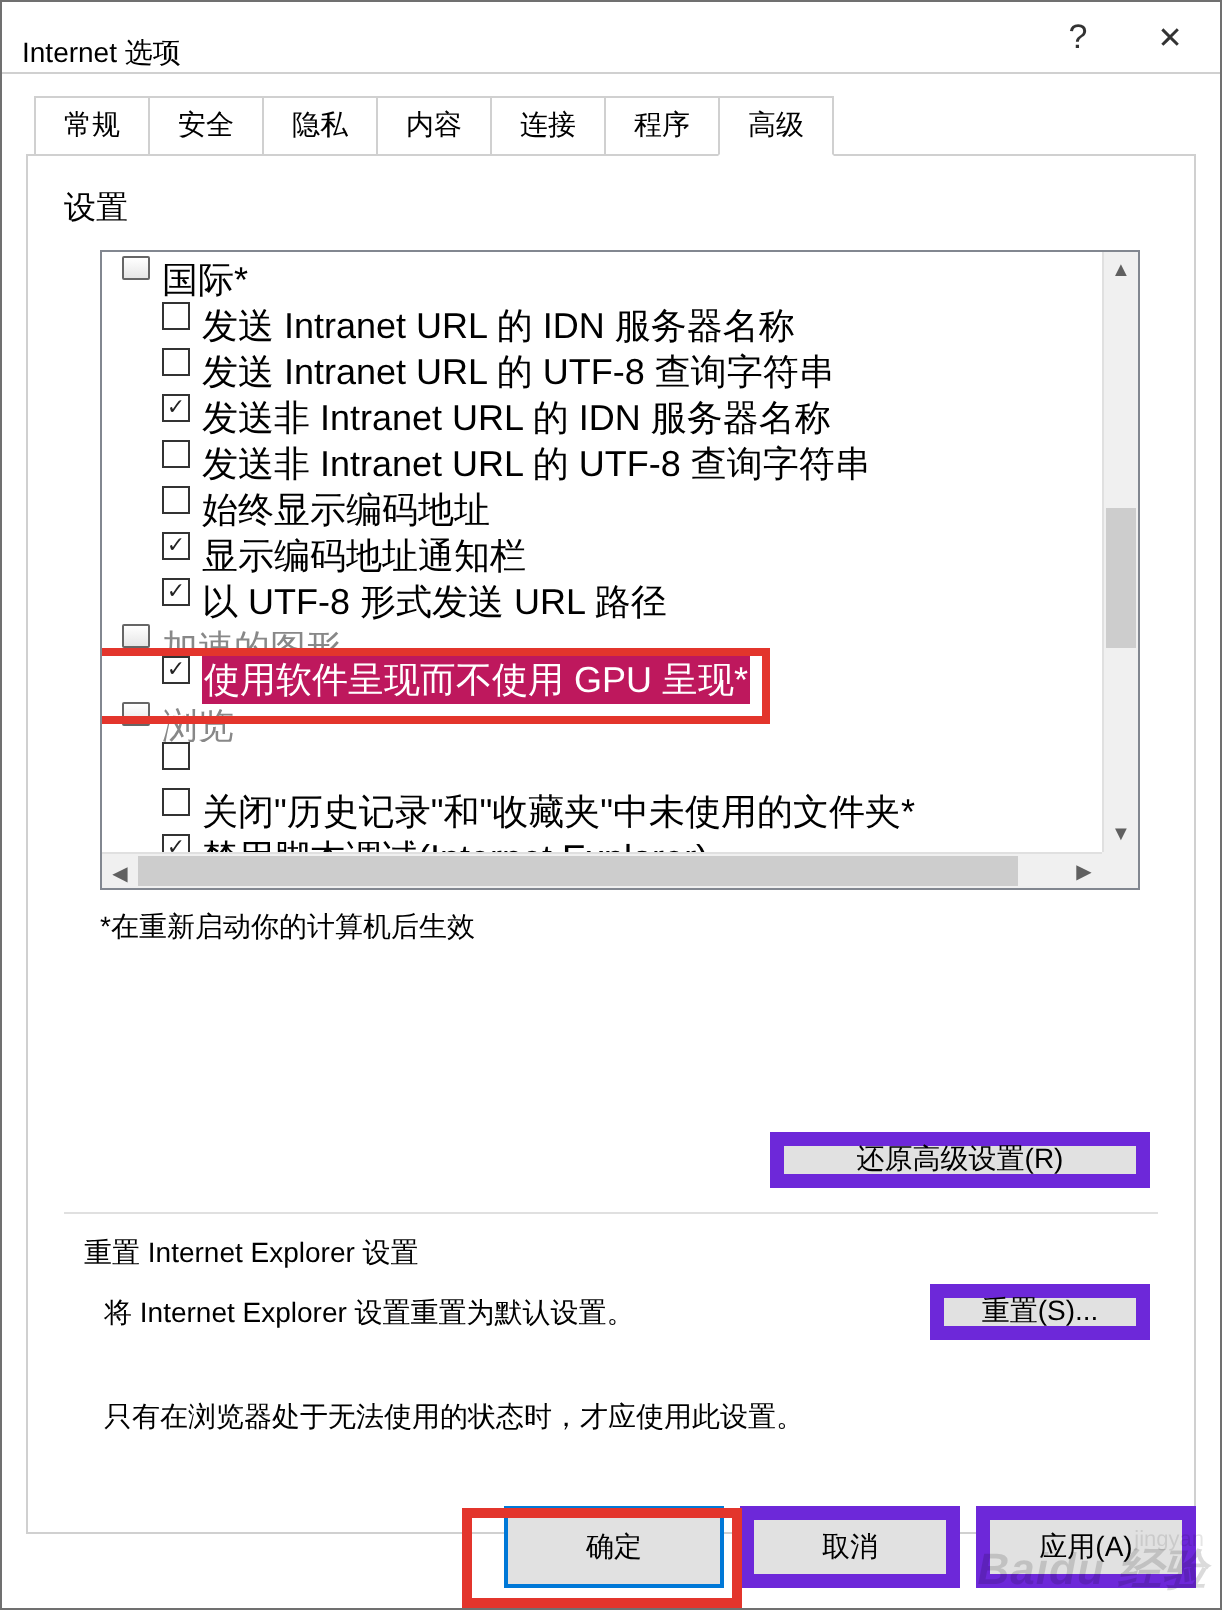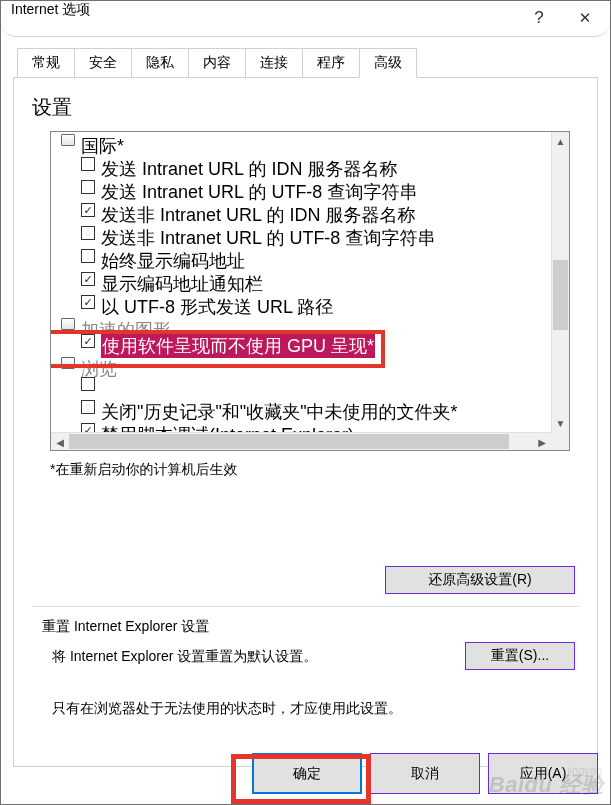--- a/index.html
+++ b/index.html
@@ -5,40 +5,39 @@
   * { box-sizing: border-box; margin: 0; padding: 0; }
   html, body { width: 611px; height: 805px; overflow: hidden; }
   body {
     font-family: "Microsoft YaHei", "Segoe UI", Tahoma, sans-serif;
     font-size: 14px;
     background: #fff;
     color: #000;
   }
   .window { width: 611px; height: 805px; border: 1px solid #707070; display: flex; flex-direction: column; }
   .titlebar {
-    height: 36px; display: flex; align-items: flex-start; padding: 0 2px 0 10px;
+    height: 36px; display: flex; align-items: flex-end; padding: 0 2px 0 10px;
     border-bottom: 1px solid #d0d0d0;
-    border-radius: 15px;
   }
   .titlebar .title { flex: 1; font-size: 14px; }
   .titlebar .tb-btn {
     width: 46px; height: 34px; display: flex; align-items: center; justify-content: center;
     font-size: 15px; color: #333; cursor: pointer;
   }
   .titlebar .tb-btn.help { font-size: 17px; }
   .content { flex: 1; padding: 10px 12px 12px 12px; position: relative; }
   .tabs { display: flex; margin-left: 4px; }
   .tab {
     padding: 5px 14px; border: 1px solid #d0d0d0; border-bottom: none;
     background: #fff; font-size: 14px; position: relative; top: 1px; cursor: pointer;
     margin-right: -1px;
   }
   .tab.active { border-bottom: 1px solid #fff; z-index: 2; }
   .tab-panel { border: 1px solid #d0d0d0; width: 100%; height: 690px; padding: 14px 18px; position: relative; }
-  .section-label { font-size: 20px; margin: 2px 0 10px 0; }
+  .section-label { font-size: 16px; margin: 2px 0 10px 0; }
   .tree-box {
     border: 1px solid #828790; background: #fff; width: 520px; height: 320px;
     margin-left: 18px; position: relative; overflow: hidden;
   }
   .tree-scroll {
     position: absolute; left: 0; right: 18px; top: 0; bottom: 18px;
     overflow: hidden; padding: 2px 0 0 8px;
   }
   .vscrollbar {
     position: absolute; right: 0; top: 0; width: 18px; bottom: 18px;
@@ -65,21 +64,21 @@
     width: 14px; height: 14px; border: 1px solid #333; margin-right: 6px; display:flex;
     align-items:center; justify-content:center; font-size: 11px; line-height: 1; color:#222;
   }
   .chk.checked::before { content:"✓"; }
   .row-highlight-box {
     position: absolute; border: 4px solid #e3352c; pointer-events: none;
   }
   .sel-text { background: #be185d; color: #fff; padding: 0 1px; }
   .note { margin: 10px 0 0 18px; font-size: 14px; }
   .btn {
-    border: 1px solid #6d28d9; background: #e1e1e1; font-size: 14px;
+    border: 7px solid #6d28d9; background: #e1e1e1; font-size: 14px;
     display:inline-flex; align-items:center; justify-content:center; cursor:pointer;
   }
   .btn.default { border: 2px solid #0078d7; background:#e1e1e1; }
   .restore-btn { width: 190px; height: 28px; position: absolute; right: 22px; top: 488px; }
   .reset-section-label { position: absolute; left: 28px; top: 540px; font-size: 14px; }
   .reset-desc { position: absolute; left: 38px; top: 570px; font-size: 14px; }
   .reset-btn { width: 110px; height: 28px; position: absolute; right: 22px; top: 564px; }
   .reset-note { position: absolute; left: 38px; top: 622px; font-size: 14px; }
   .bottom-buttons {
     position: absolute; right: 12px; bottom: 10px; display: flex; gap: 8px;

